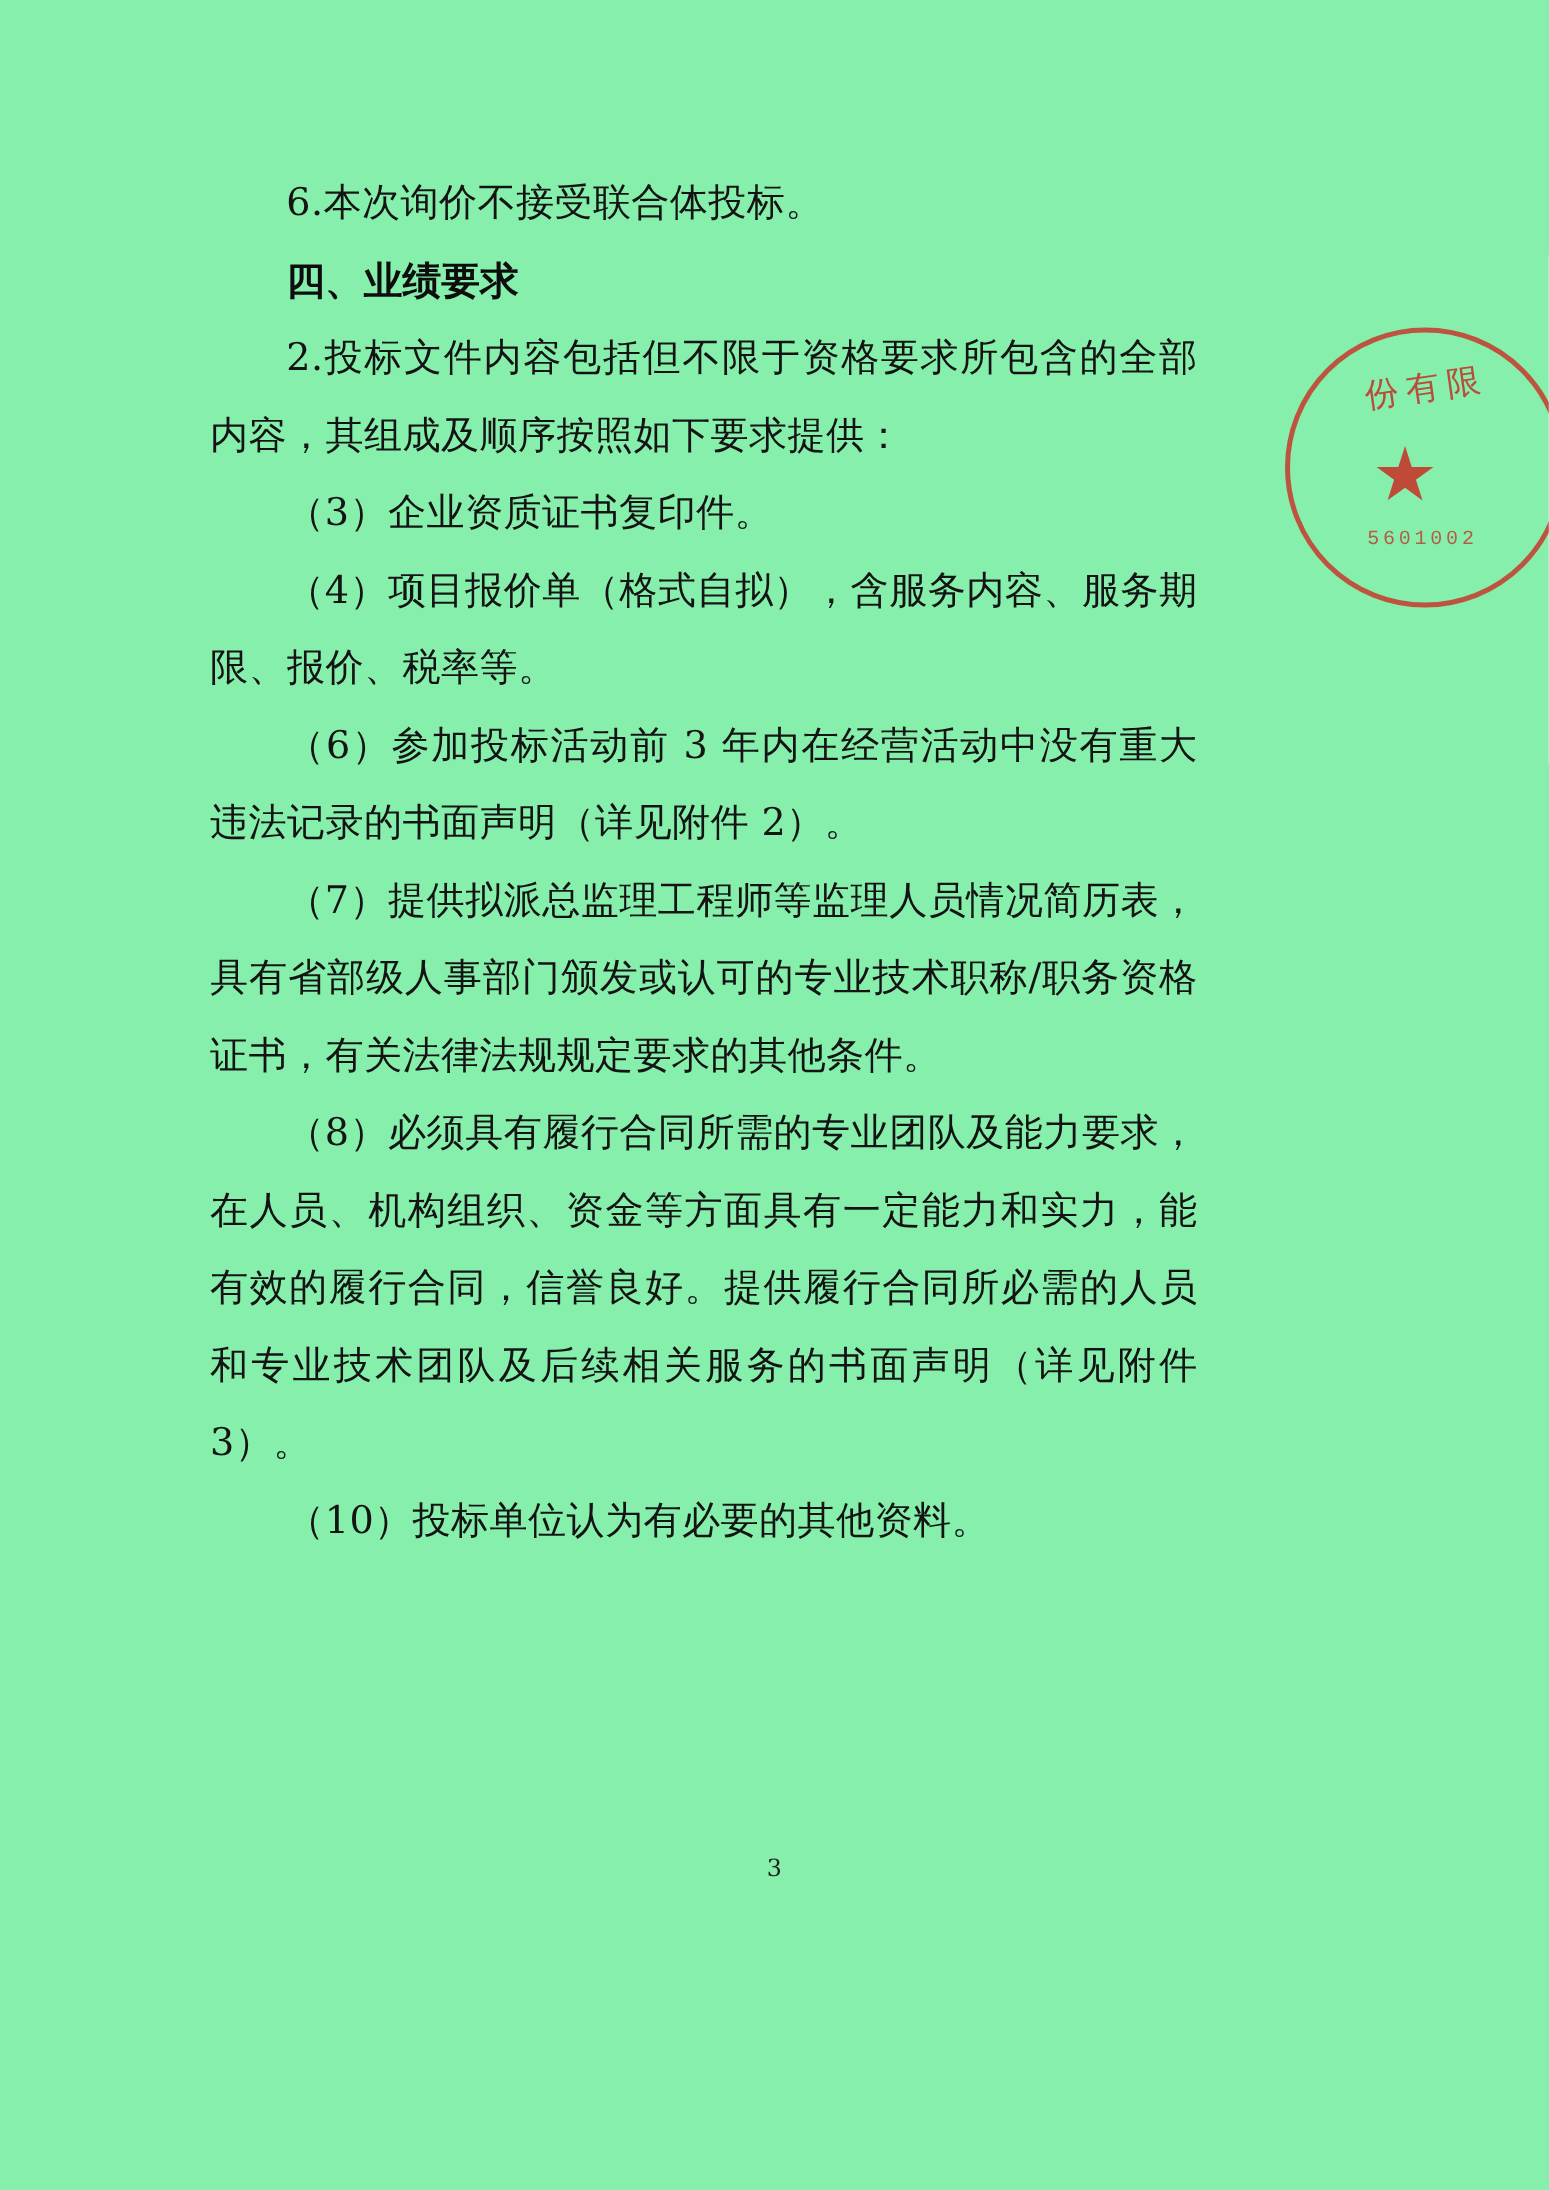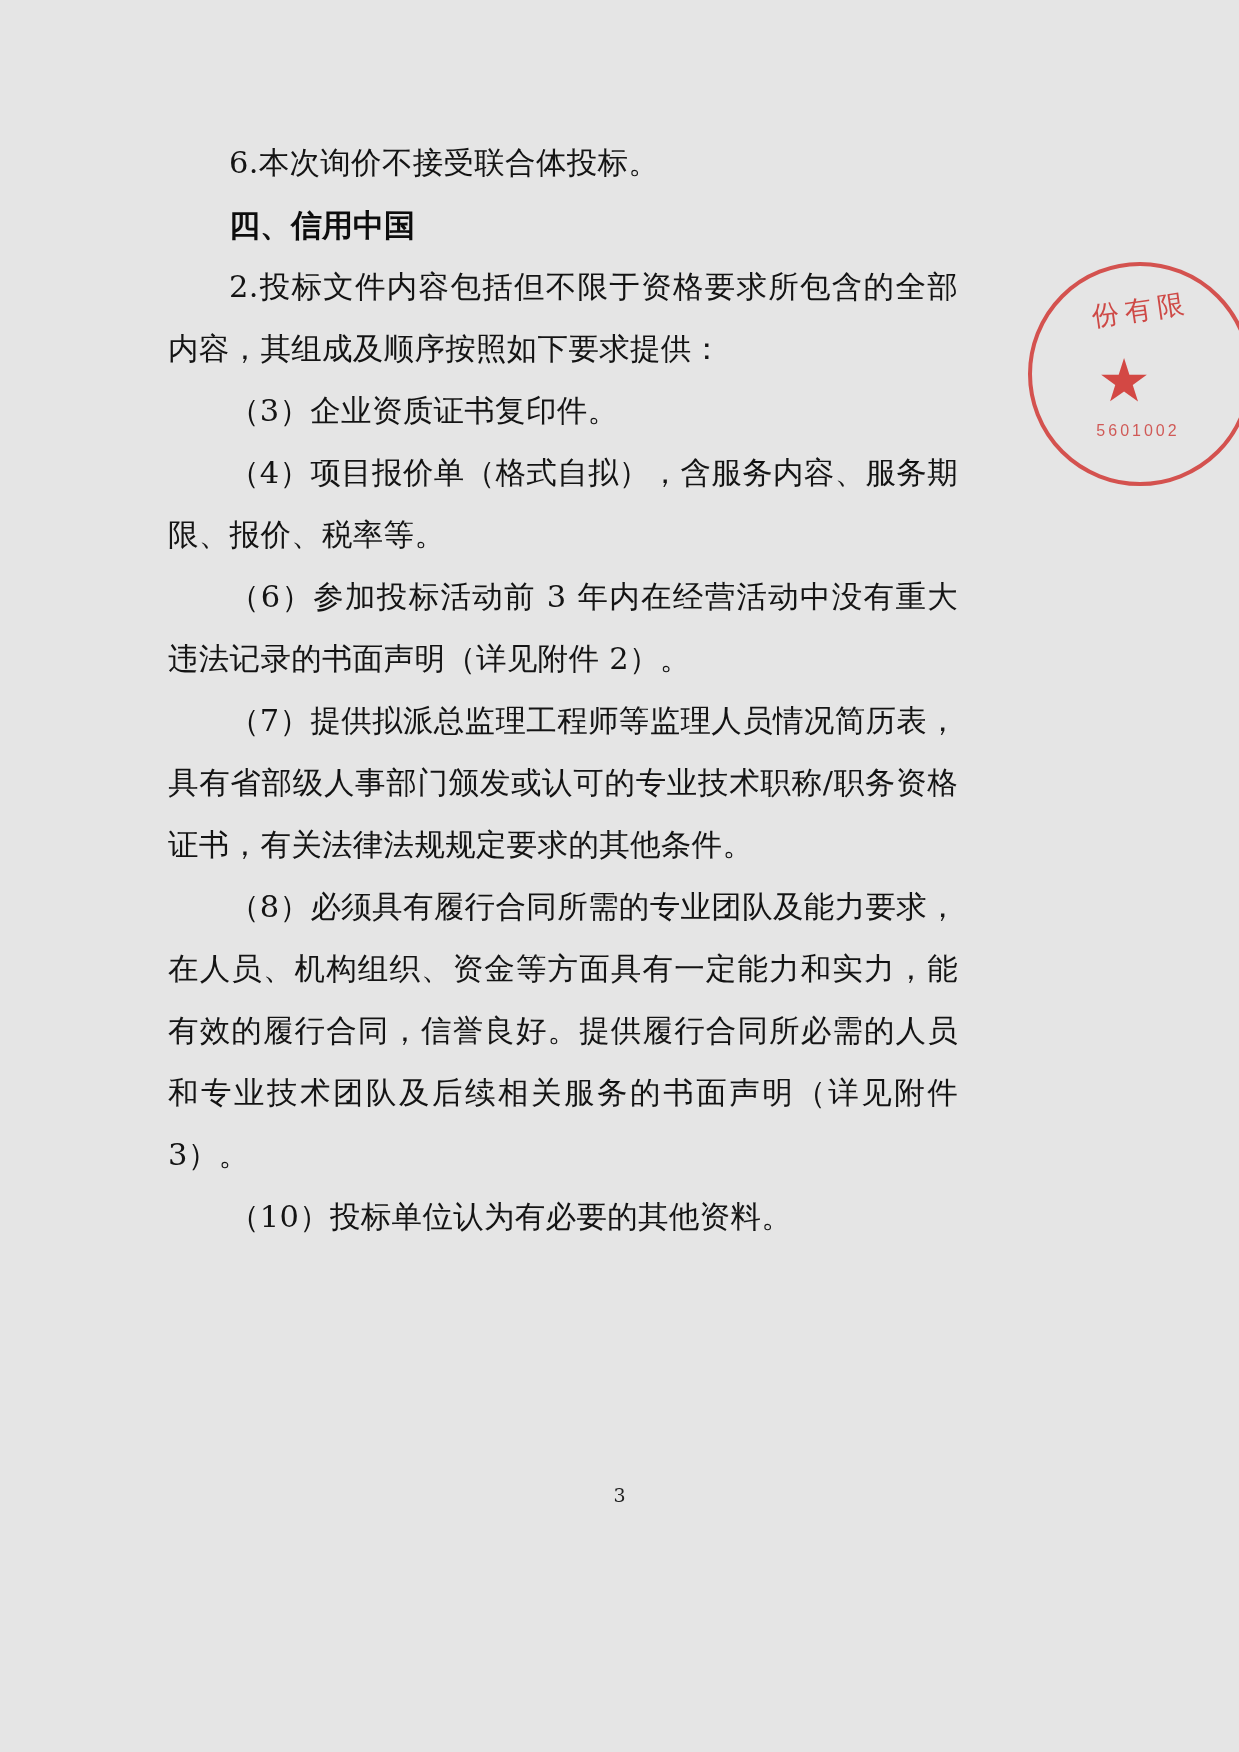--- a/index.html
+++ b/index.html
@@ -12,21 +12,21 @@
     background: #ffffff;
     font-family: "DejaVu Serif", "Liberation Serif", serif;
     color: #1a1a1a;
     position: relative;
     overflow: hidden;
   }
 
   .page {
     position: absolute;
     inset: 0;
-    background: #e5e5e5;
+    background: #86efac;
     padding-left: 20px;
   }
 
   .content {
     position: absolute;
     left: 168px;
     top: 132px;
     width: 790px;
   }
 
@@ -105,31 +105,31 @@
   }
   .seal-text-bottom {
     position: absolute;
     left: 10px;
     top: 160px;
     width: 200px;
     text-align: center;
     font-size: 16px;
     letter-spacing: 3px;
     color: rgba(200, 30, 26, 0.7);
-    font-family: Liberation Sans, sans-serif;
+    font-family: Liberation Mono, monospace;
   }
 </style>
 </head>
 <body>
 
 <div class="page">
 
   <div class="content">
     <p class="para indent">6.本次询价不接受联合体投标。</p>
-    <p class="heading">四、信用中国</p>
+    <p class="heading">四、业绩要求</p>
     <p class="para indent">2.投标文件内容包括但不限于资格要求所包含的全部内容，其组成及顺序按照如下要求提供：</p>
     <p class="para indent">（3）企业资质证书复印件。</p>
     <p class="para indent">（4）项目报价单（格式自拟），含服务内容、服务期限、报价、税率等。</p>
     <p class="para indent">（6）参加投标活动前 3 年内在经营活动中没有重大违法记录的书面声明（详见附件 2）。</p>
     <p class="para indent">（7）提供拟派总监理工程师等监理人员情况简历表，具有省部级人事部门颁发或认可的专业技术职称/职务资格证书，有关法律法规规定要求的其他条件。</p>
     <p class="para indent">（8）必须具有履行合同所需的专业团队及能力要求，在人员、机构组织、资金等方面具有一定能力和实力，能有效的履行合同，信誉良好。提供履行合同所必需的人员和专业技术团队及后续相关服务的书面声明（详见附件 3）。</p>
     <p class="para indent">（10）投标单位认为有必要的其他资料。</p>
   </div>
 
   <div class="seal">

